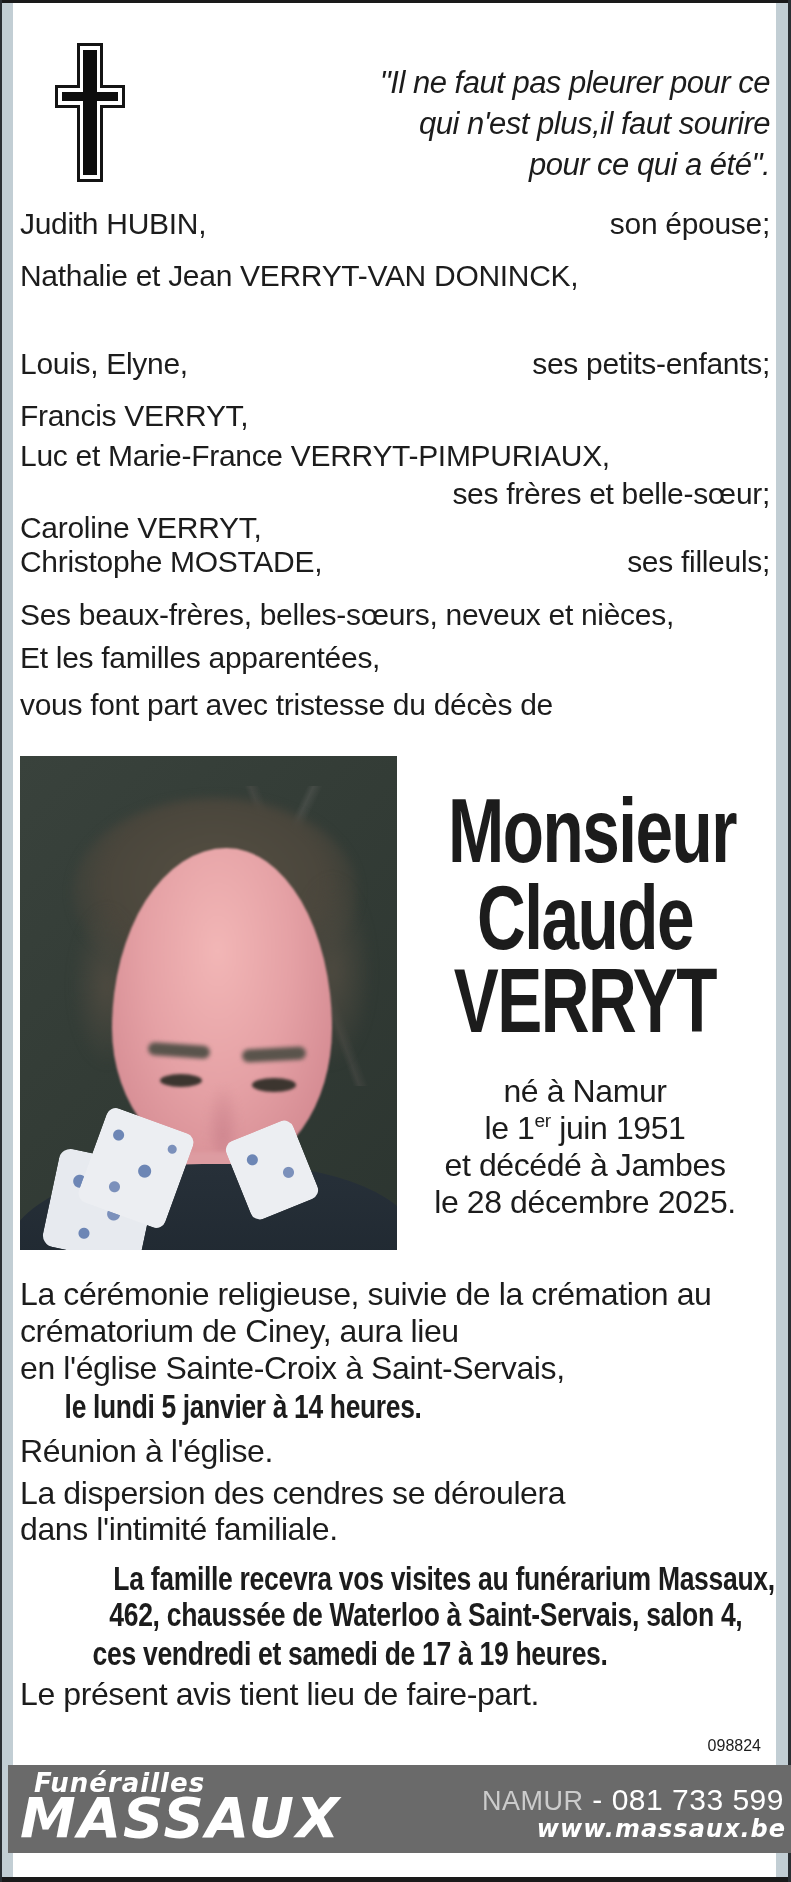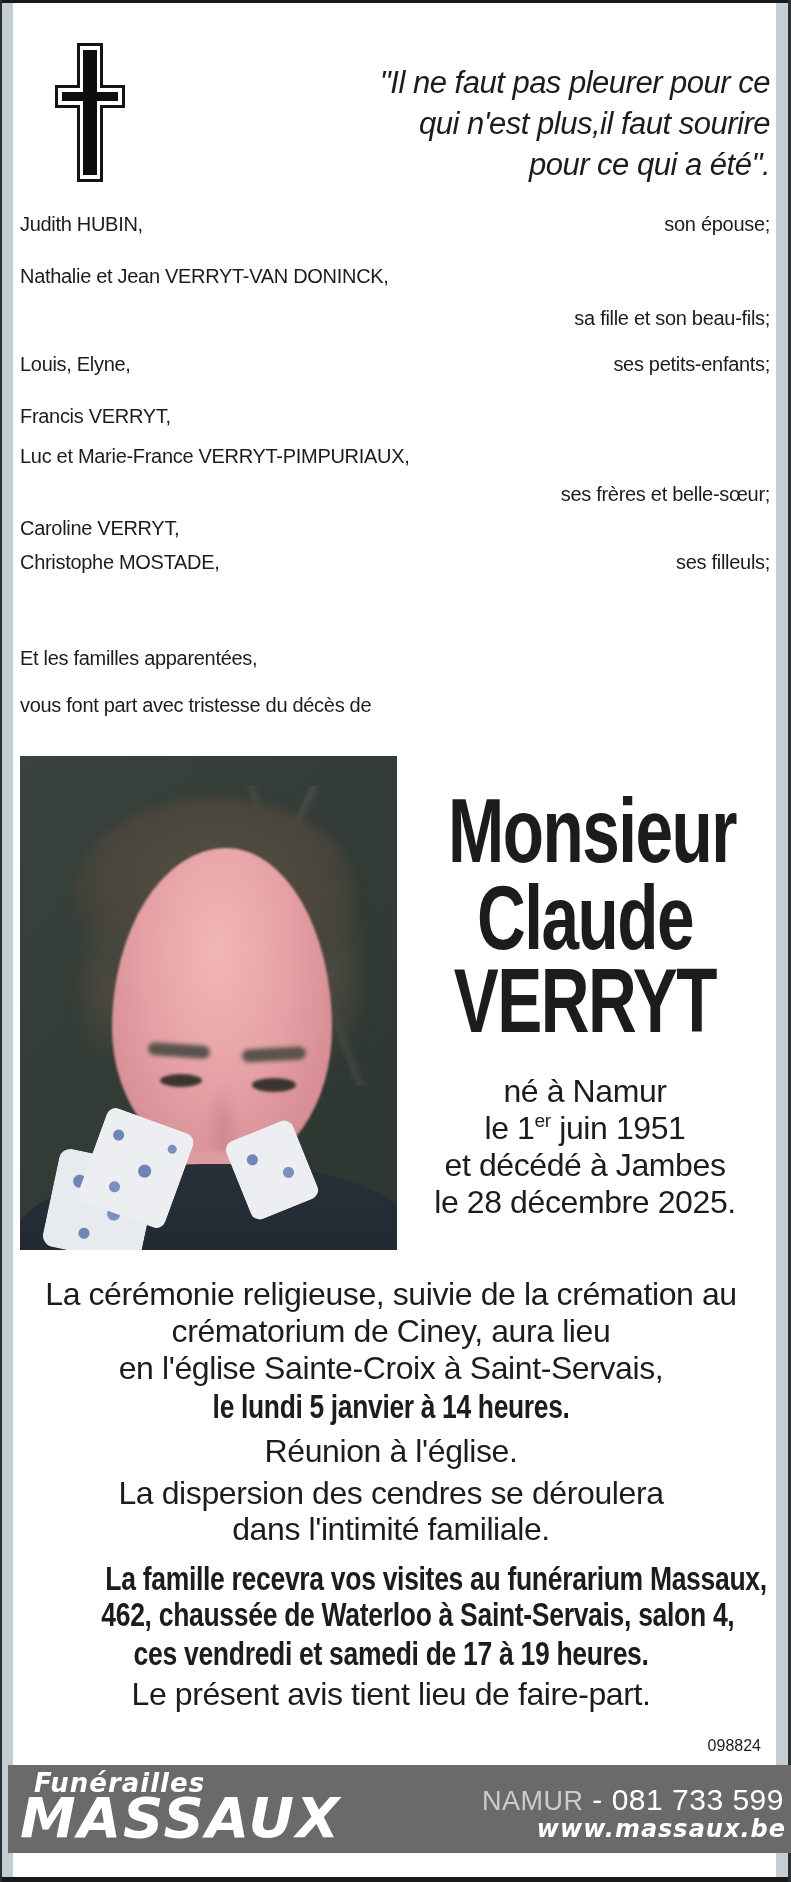--- a/index.html
+++ b/index.html
@@ -12,33 +12,33 @@
     color:#1c1c1c;
   }
   
   .border-top{position:absolute;left:0;top:0;width:100%;height:3px;background:#1a1a1a;}
   .border-bottom{position:absolute;left:0;bottom:0;width:100%;height:5px;background:#1a1a1a;}
   .edge-dark-left{position:absolute;left:0;top:0;bottom:0;width:2px;background:#2a2f33;}
   .edge-dark-right{position:absolute;right:0;top:0;bottom:0;width:3px;background:#2a2f33;}
   .stripe-left{position:absolute;left:2px;top:3px;bottom:5px;width:11px;background:#c2ced4;}
   .stripe-right{position:absolute;right:3px;top:3px;bottom:5px;width:12px;background:#c2ced4;}
 
-  .line{position:absolute;left:20px;right:21px;font-size:20px;line-height:34px;letter-spacing:-0.3px;white-space:nowrap;}
+  .line{position:absolute;left:20px;right:21px;font-size:30px;line-height:34px;letter-spacing:-0.3px;white-space:nowrap;}
   .split{display:flex;justify-content:space-between;}
   .right{text-align:right;}
   .quote{font-size:31px;line-height:35px;font-style:italic;letter-spacing:-0.5px;}
 
   .title-line{position:absolute;left:400px;right:21px;text-align:center;font-weight:bold;
     font-size:90px;line-height:86px;letter-spacing:-2px;white-space:nowrap;}
   .title-line span{display:inline-block;transform:scaleX(0.75);transform-origin:center;}
 
   .info-line{position:absolute;left:400px;right:21px;text-align:center;font-size:32px;line-height:37px;letter-spacing:-0.4px;white-space:nowrap;}
   sup{font-size:0.6em;vertical-align:super;line-height:0;}
 
-  .cer{position:absolute;left:12px;right:21px;text-align:center;font-size:32px;line-height:37px;letter-spacing:-0.4px;white-space:nowrap;}
+  .cer{position:absolute;left:20px;right:21px;text-align:left;font-size:32px;line-height:37px;letter-spacing:-0.4px;white-space:nowrap;}
   .boldline{font-weight:bold;}
   .boldline span{display:inline-block;transform:scaleX(0.80);transform-origin:center;}
   .visit{font-size:34px;font-weight:bold;}
   .visit span{display:inline-block;transform:scaleX(0.78);transform-origin:center;}
   .ref{position:absolute;right:30px;font-size:16px;line-height:28px;}
 
   
   .cross{position:absolute;left:55px;top:43px;width:70px;height:139px;}
 
   
@@ -122,37 +122,37 @@
   <div class="line quote right" style="top:65px">"Il ne faut pas pleurer pour ce</div>
   <div class="line quote right" style="top:106px">qui n'est plus,il faut sourire</div>
   <div class="line quote right" style="top:147px">pour ce qui a été".</div>
 
   <div class="line split" style="top:207px">
     <span>Judith HUBIN,</span>
     <span>son épouse;</span>
   </div>
 
   <div class="line" style="top:259px">Nathalie et Jean VERRYT-VAN DONINCK,</div>
-  <div class="line right" style="top:301px">sa fille et son beau-fils;</div>
 
   <div class="line split" style="top:347px">
     <span>Louis, Elyne,</span>
     <span>ses petits-enfants;</span>
   </div>
 
   <div class="line" style="top:399px">Francis VERRYT,</div>
   <div class="line" style="top:439px">Luc et Marie-France VERRYT-PIMPURIAUX,</div>
   <div class="line right" style="top:477px">ses frères et belle-sœur;</div>
 
   <div class="line" style="top:511px">Caroline VERRYT,</div>
   <div class="line split" style="top:545px">
     <span>Christophe MOSTADE,</span>
     <span>ses filleuls;</span>
   </div>
 
+  <div class="line" style="top:598px">Ses beaux-frères, belles-sœurs, neveux et nièces,</div>
   <div class="line" style="top:688px">vous font part avec tristesse du décès de</div>
   <div class="line" style="top:641px">Et les familles apparentées,</div>
 
   <div class="photo">
     <div class="ph-scratch"></div>
     <div class="ph-hair"></div>
     <div class="ph-hair-l"></div>
     <div class="ph-hair-r"></div>
     <div class="ph-face"></div>
     <div class="ph-brow-l"></div>

